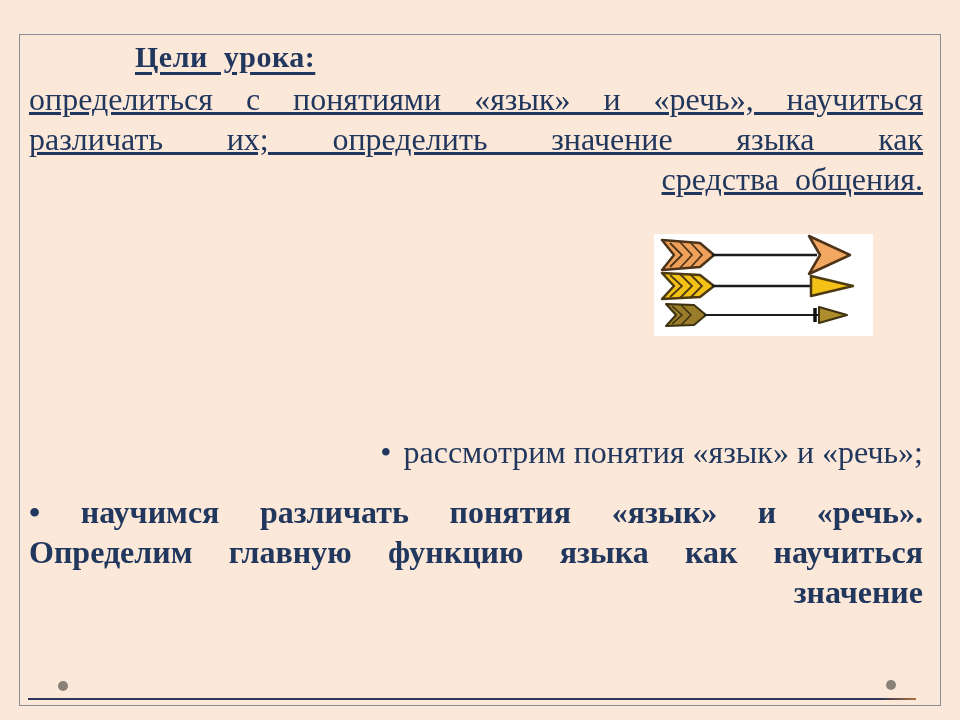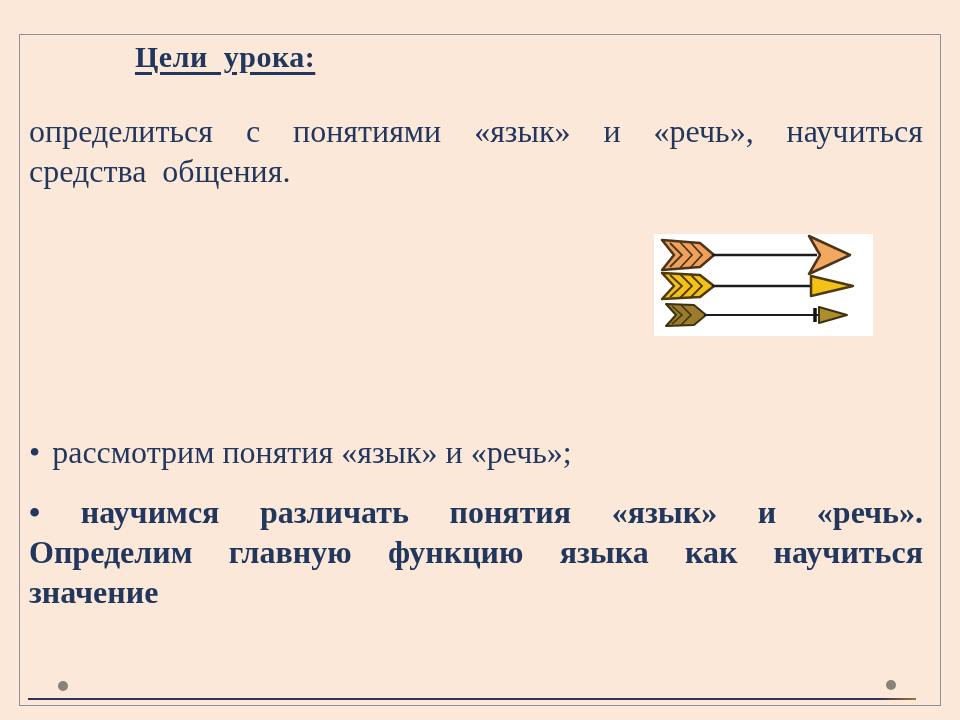--- a/index.html
+++ b/index.html
@@ -17,22 +17,22 @@
   .title{
     position:absolute;left:115px;top:5px;
     font-size:30px;font-weight:bold;letter-spacing:.5px;
     text-decoration:underline;text-decoration-thickness:2.5px;text-underline-offset:5px;
     white-space:pre-wrap;
   }
   .para{
     position:absolute;left:9px;width:894px;
     font-size:32px;line-height:40px;
   }
-  .goals{top:76px;}
-  .line{white-space:normal;}
+  .goals{top:44px;text-decoration:underline;}
+  .line{white-space:normal;text-align:right;}
   .line .pre, .line.pre{white-space:pre-wrap;}
   .line.stretch{
     text-align:justify;text-align-last:justify;text-justify:inter-word;
   }
   .heading2{
     position:absolute;left:9px;top:306px;
     font-size:35px;font-weight:bold;
     text-decoration:underline;text-decoration-thickness:3px;text-underline-offset:7px;
     white-space:pre-wrap;
   }
@@ -57,20 +57,21 @@
 </style>
 </head>
 <body>
 
 <div class="frame">
 
   <div class="title">Цели  урока:</div>
 
   <div class="para goals">
     <div class="line stretch">определиться с понятиями «язык» и «речь», научиться</div>
+    <div class="line stretch">различать их; определить значение языка как</div>
     <div class="line pre">средства  общения.</div>
   </div>
 
   <div class="arrows">
     <svg viewBox="0 0 219 102" xmlns="http://www.w3.org/2000/svg">
       <g>
         <path d="M8,6 L46,9 L60,21 L46,33 L8,36 L20,21 Z" fill="#efa15c" stroke="#4d3419" stroke-width="2.5" stroke-linejoin="round"></path>
         <path d="M16,9 L28,21 L16,33 M26,8 L38,21 L26,34 M36,8 L48,21 L36,34" fill="none" stroke="#4d3419" stroke-width="1.8"></path>
         <line x1="58" y1="21" x2="163" y2="21" stroke="#1c1c1c" stroke-width="2.5"></line>
         <path d="M155,2 L196,21 L155,40 L166,21 Z" fill="#f2a860" stroke="#4d3419" stroke-width="2.5" stroke-linejoin="round"></path>

